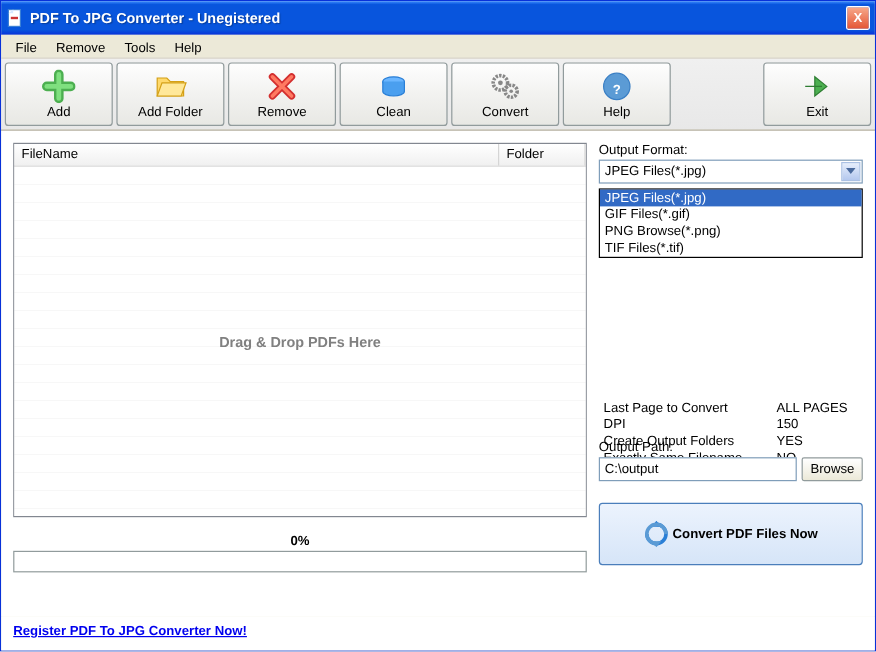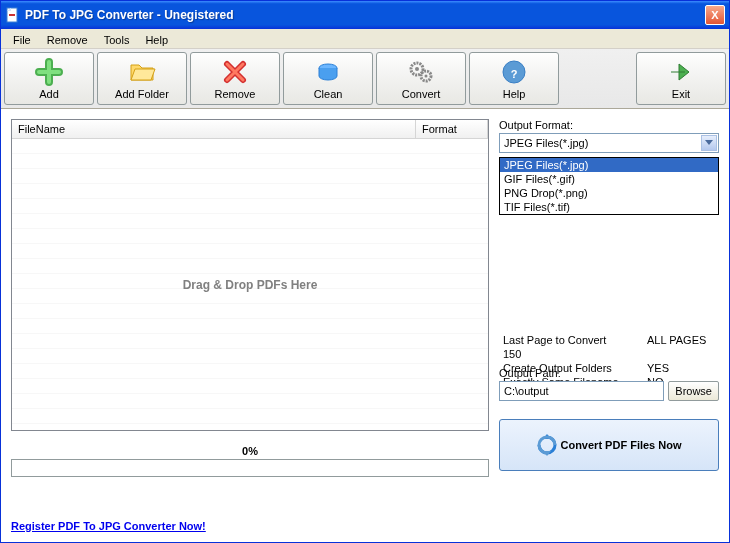--- a/index.html
+++ b/index.html
@@ -142,21 +142,21 @@
       <span class="tbtn-label">Exit</span>
     </div>
   </div>
 
   <div class="content">
 
     <div class="left-pane">
       <div class="file-table">
         <div class="file-table-header">
           <div class="fth-col fth-name">FileName</div>
-          <div class="fth-col fth-format">Format</div>
+          <div class="fth-col fth-format">Folder</div>
         </div>
         <div class="file-table-body">
           <div class="drop-hint">Drag &amp; Drop PDFs Here</div>
         </div>
       </div>
       <div class="progress-area">
         <div class="progress-label">0%</div>
         <div class="progress-bar"></div>
       </div>
     </div>
@@ -167,30 +167,31 @@
         <span>JPEG Files(*.jpg)</span>
         <div class="combo-arrow">
           <svg width="8" height="6">
               <path d="M0 0 L8 0 L4 5 Z" fill="#4a6a9d"></path>
             </svg>
         </div>
       </div>
       <div class="combo-dropdown">
         <div class="combo-option selected">JPEG Files(*.jpg)</div>
         <div class="combo-option">GIF Files(*.gif)</div>
-        <div class="combo-option">PNG Drop(*.png)</div>
+        <div class="combo-option">PNG Browse(*.png)</div>
         <div class="combo-option">TIF Files(*.tif)</div>
       </div>
 
       <div class="settings-list">
         <div class="settings-row">
           <span class="settings-key">Last Page to Convert</span>
           <span class="settings-val">ALL PAGES</span>
         </div>
         <div class="settings-row">
+          <span class="settings-key">DPI</span>
           <span class="settings-val">150</span>
         </div>
         <div class="settings-row">
           <span class="settings-key">Create Output Folders</span>
           <span class="settings-val">YES</span>
         </div>
         <div class="settings-row">
           <span class="settings-key">Exactly Same Filename</span>
           <span class="settings-val">NO</span>
         </div>

